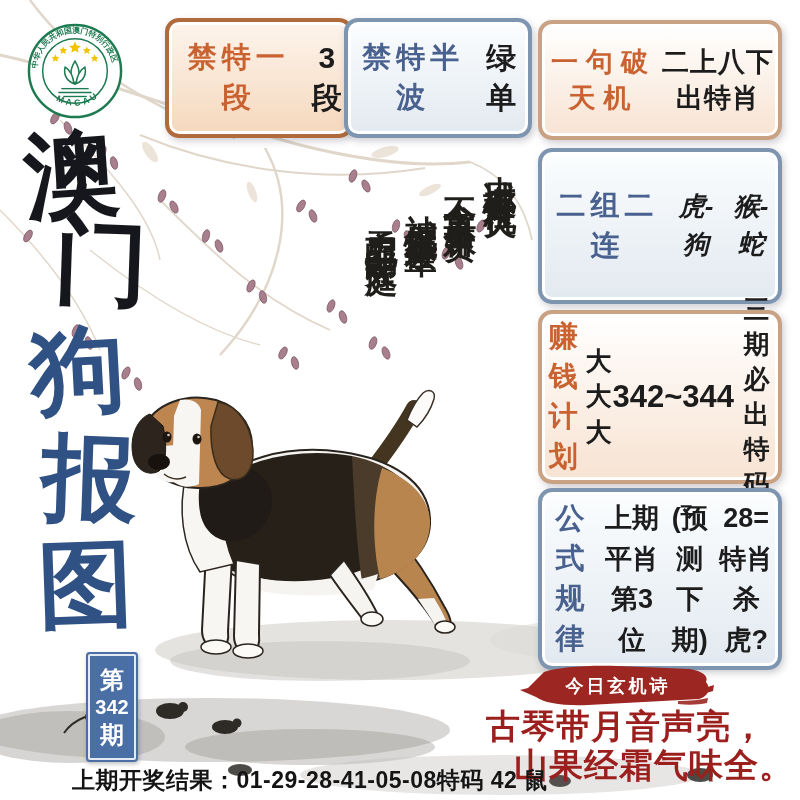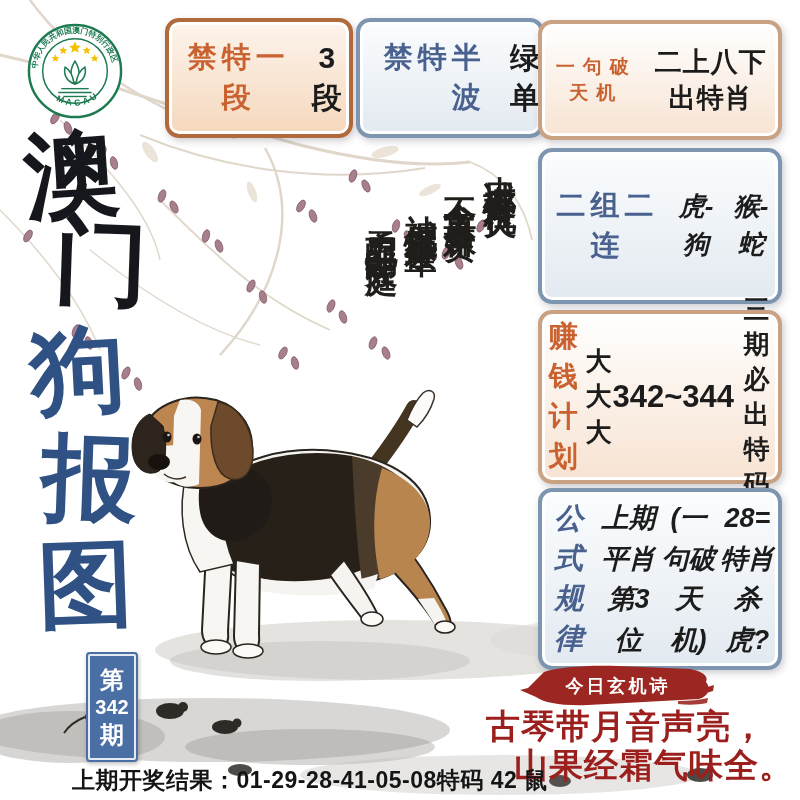--- a/index.html
+++ b/index.html
@@ -12,30 +12,30 @@
   .box{position:absolute;border-radius:14px;display:flex;
        align-items:center;justify-content:center;gap:1px;text-align:center;
        box-shadow:2px 3px 7px rgba(60,60,80,.25), inset 0 0 0 3px #ffffff;}
   .v-orange{border:4px solid #b06a3b;background:linear-gradient(#fdf4ec,#f5d8bd);}
   .v-blue  {border:4px solid #7e95b0;background:linear-gradient(#fbfdfe,#e2e9f0);}
   .v-tan   {border:4px solid #c9a183;background:linear-gradient(#ffffff,#f7e3d2);}
   .hd{font-weight:800;letter-spacing:5px;padding-left:5px;font-size:29px;}
   .hd-orange{color:#c96230;} .hd-blue{color:#49618f;}
   .ln{font-size:30px;font-weight:700;color:#1c1c1c;line-height:1.35;}
   .b1{left:165px;top:18px;width:180px;height:112px;}
-  .b2{left:356px;top:18px;width:180px;height:112px;text-align:right;}
+  .b2{left:344px;top:18px;width:180px;height:112px;}
   .b3{left:538px;top:20px;width:236px;height:112px;}
-  .b3 .hd{font-size:19px;letter-spacing:8px;padding-left:8px;}
+  .b3 .hd{font-size:27px;letter-spacing:8px;padding-left:8px;}
   .b3 .ln{font-size:27px;letter-spacing:1px;}
   .b4{left:538px;top:148px;width:236px;height:148px;}
   .b4 .ln{font-size:26px;line-height:1.45;font-style:italic;}
   .b5{left:538px;top:310px;width:236px;height:166px;}
   .b5 .ln{font-size:26px;line-height:1.35;}
   .b5 .ln-num{font-size:31px;font-weight:800;}
-  .b6{left:538px;top:488px;width:236px;height:174px;font-style:italic;}
+  .b6{left:538px;top:488px;width:236px;height:174px;}
   .b6 .ln{font-size:27px;line-height:1.5;}
 
   
   .mh{position:absolute;font-family:"DejaVu Serif",serif;font-weight:900;
       font-size:95px;line-height:1;}
   .mh-dark{color:#15171c;} .mh-blue{color:#2f5184;}
   .m1{left:24px;top:126px;transform:rotate(-4deg);}
   .m2{left:54px;top:214px;transform:rotate(2deg);}
   .m3{left:30px;top:322px;transform:rotate(-3deg);}
   .m4{left:42px;top:430px;transform:rotate(2deg);}
@@ -246,21 +246,21 @@
   </div>
   <div class="box v-tan b5">
     <span class="hd hd-orange">赚钱计划</span>
     <span class="ln">大 大 大</span>
     <span class="ln ln-num">342~344</span>
     <span class="ln">三期必出特码</span>
   </div>
   <div class="box v-blue b6">
     <span class="hd hd-blue">公式规律</span>
     <span class="ln">上期平肖第3位</span>
-    <span class="ln">(一句破天机)</span>
+    <span class="ln">(预测下期)</span>
     <span class="ln">28=特肖杀虎?</span>
   </div>
 
   <div class="abs stamp">
     <span class="s13">第</span>
     <span class="s2">342</span>
     <span class="s13">期</span>
   </div>
 
   <div class="abs banner">

